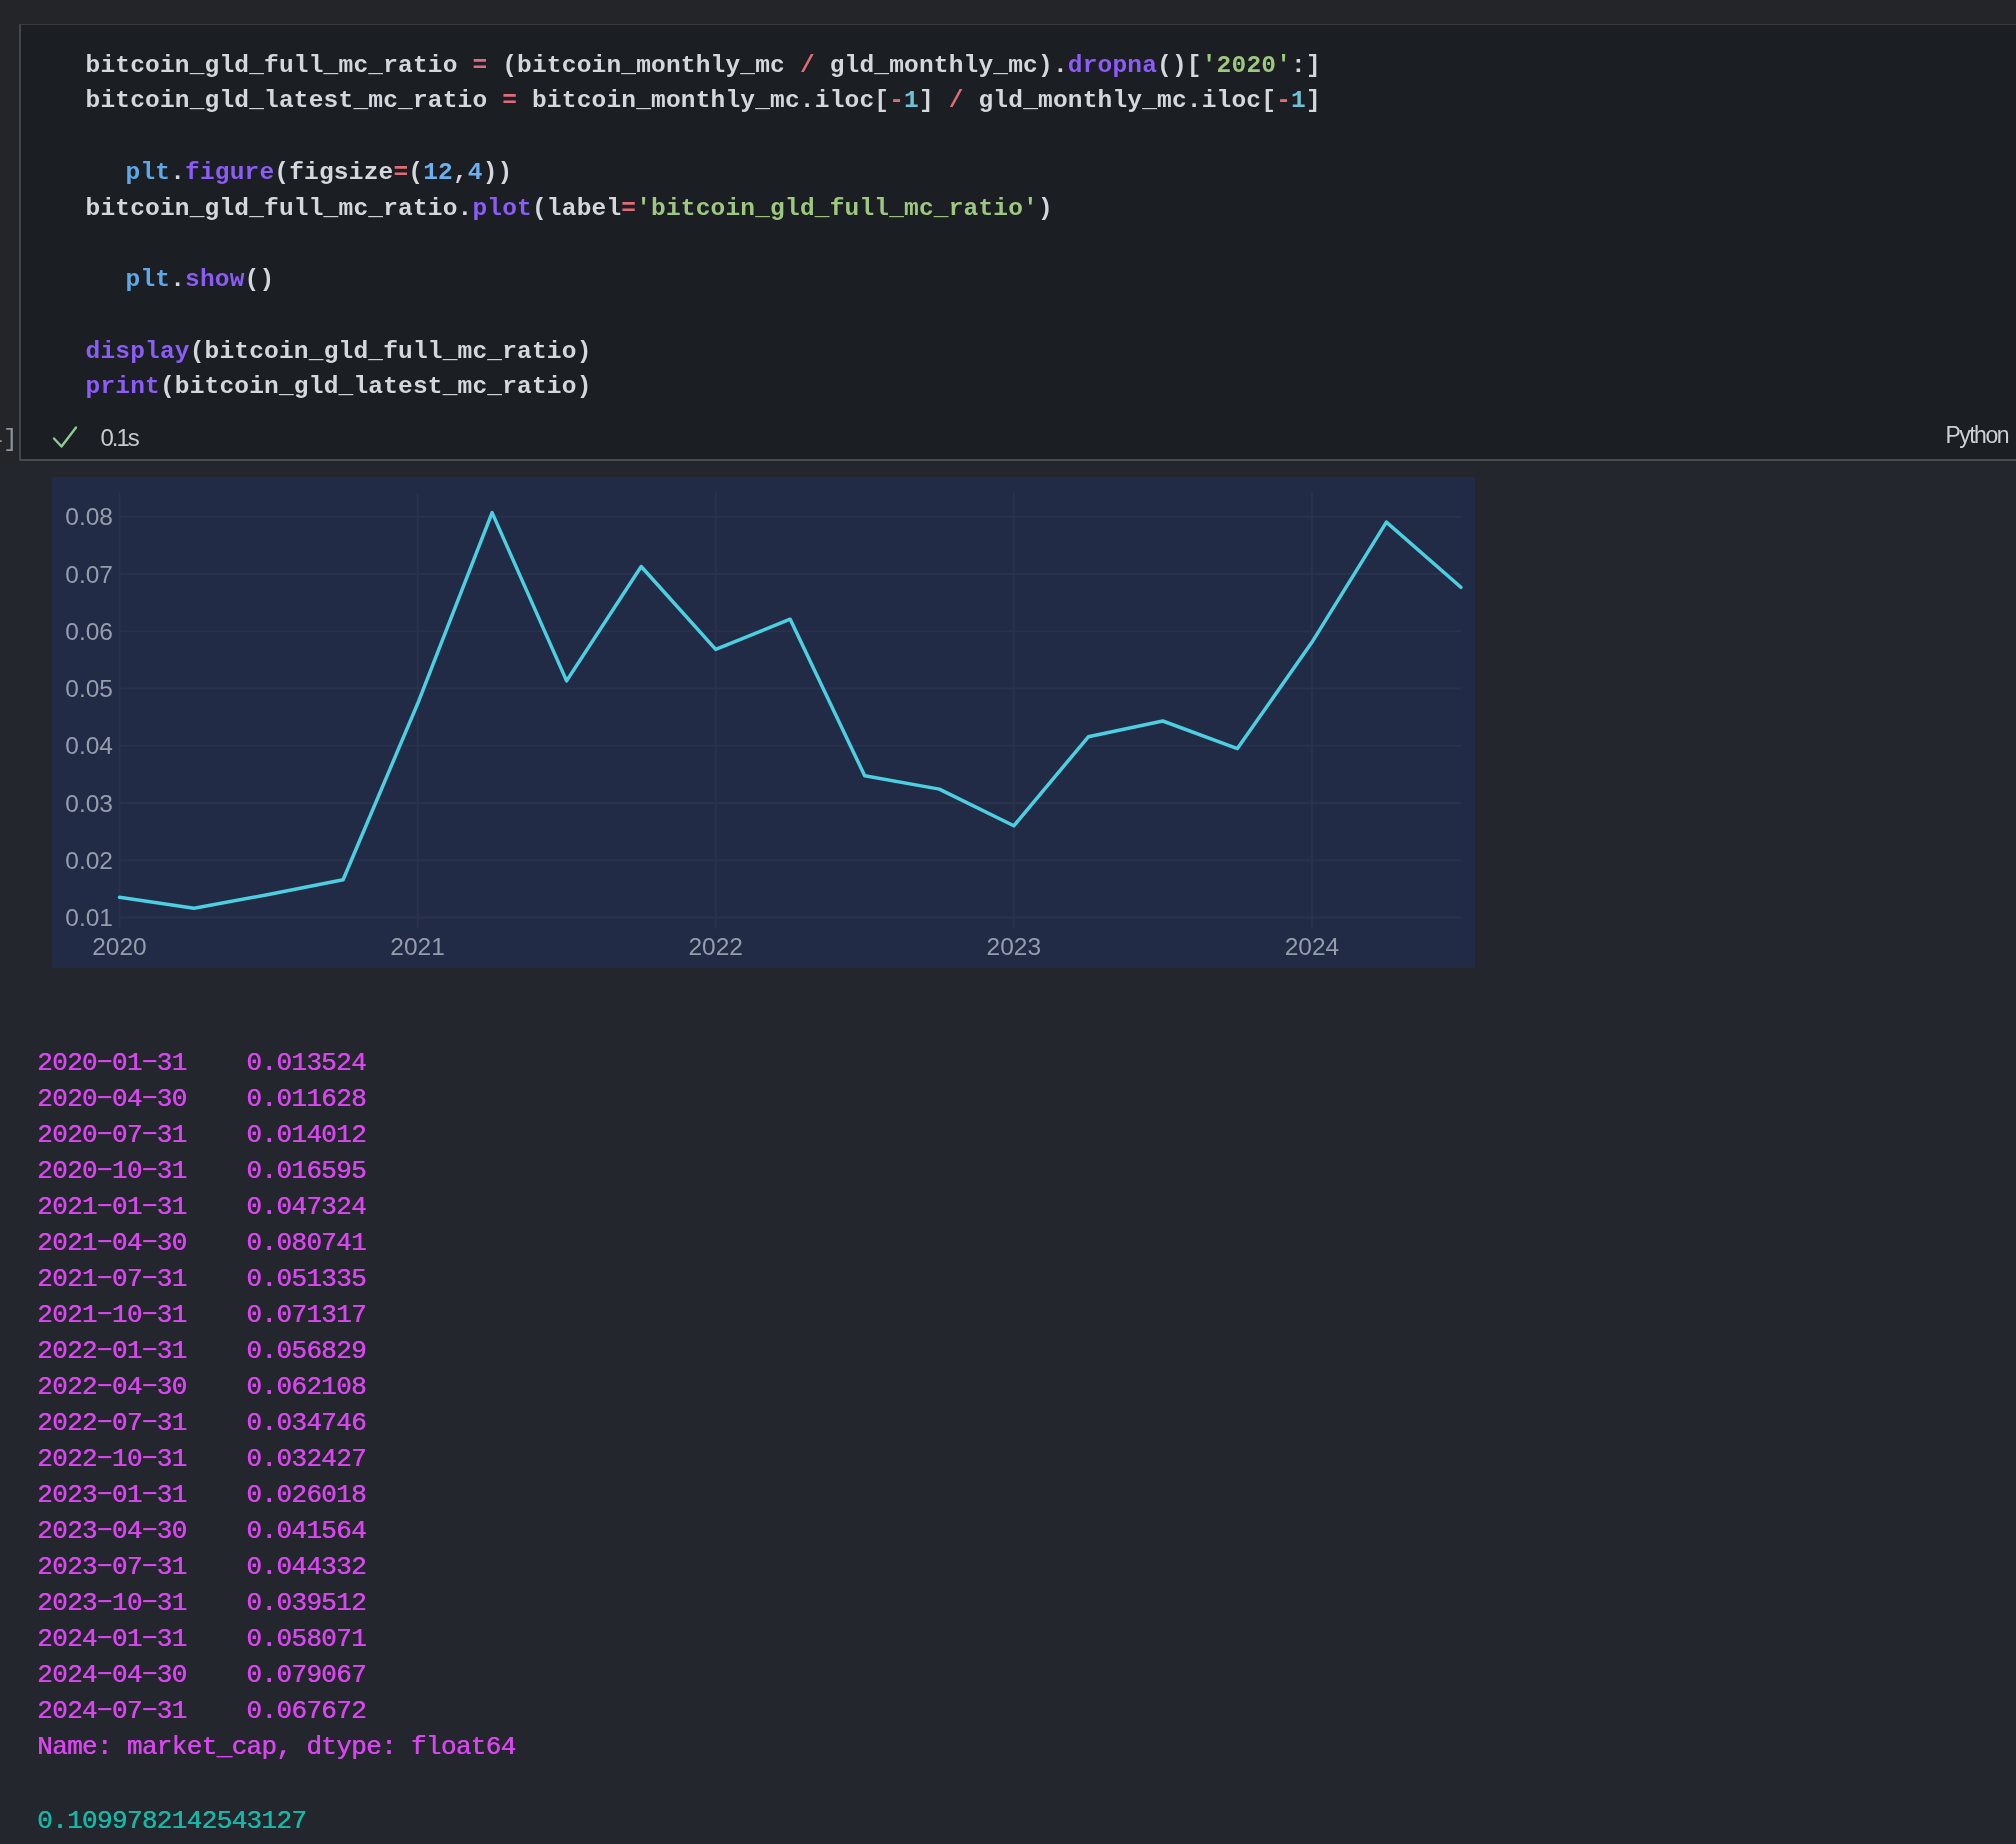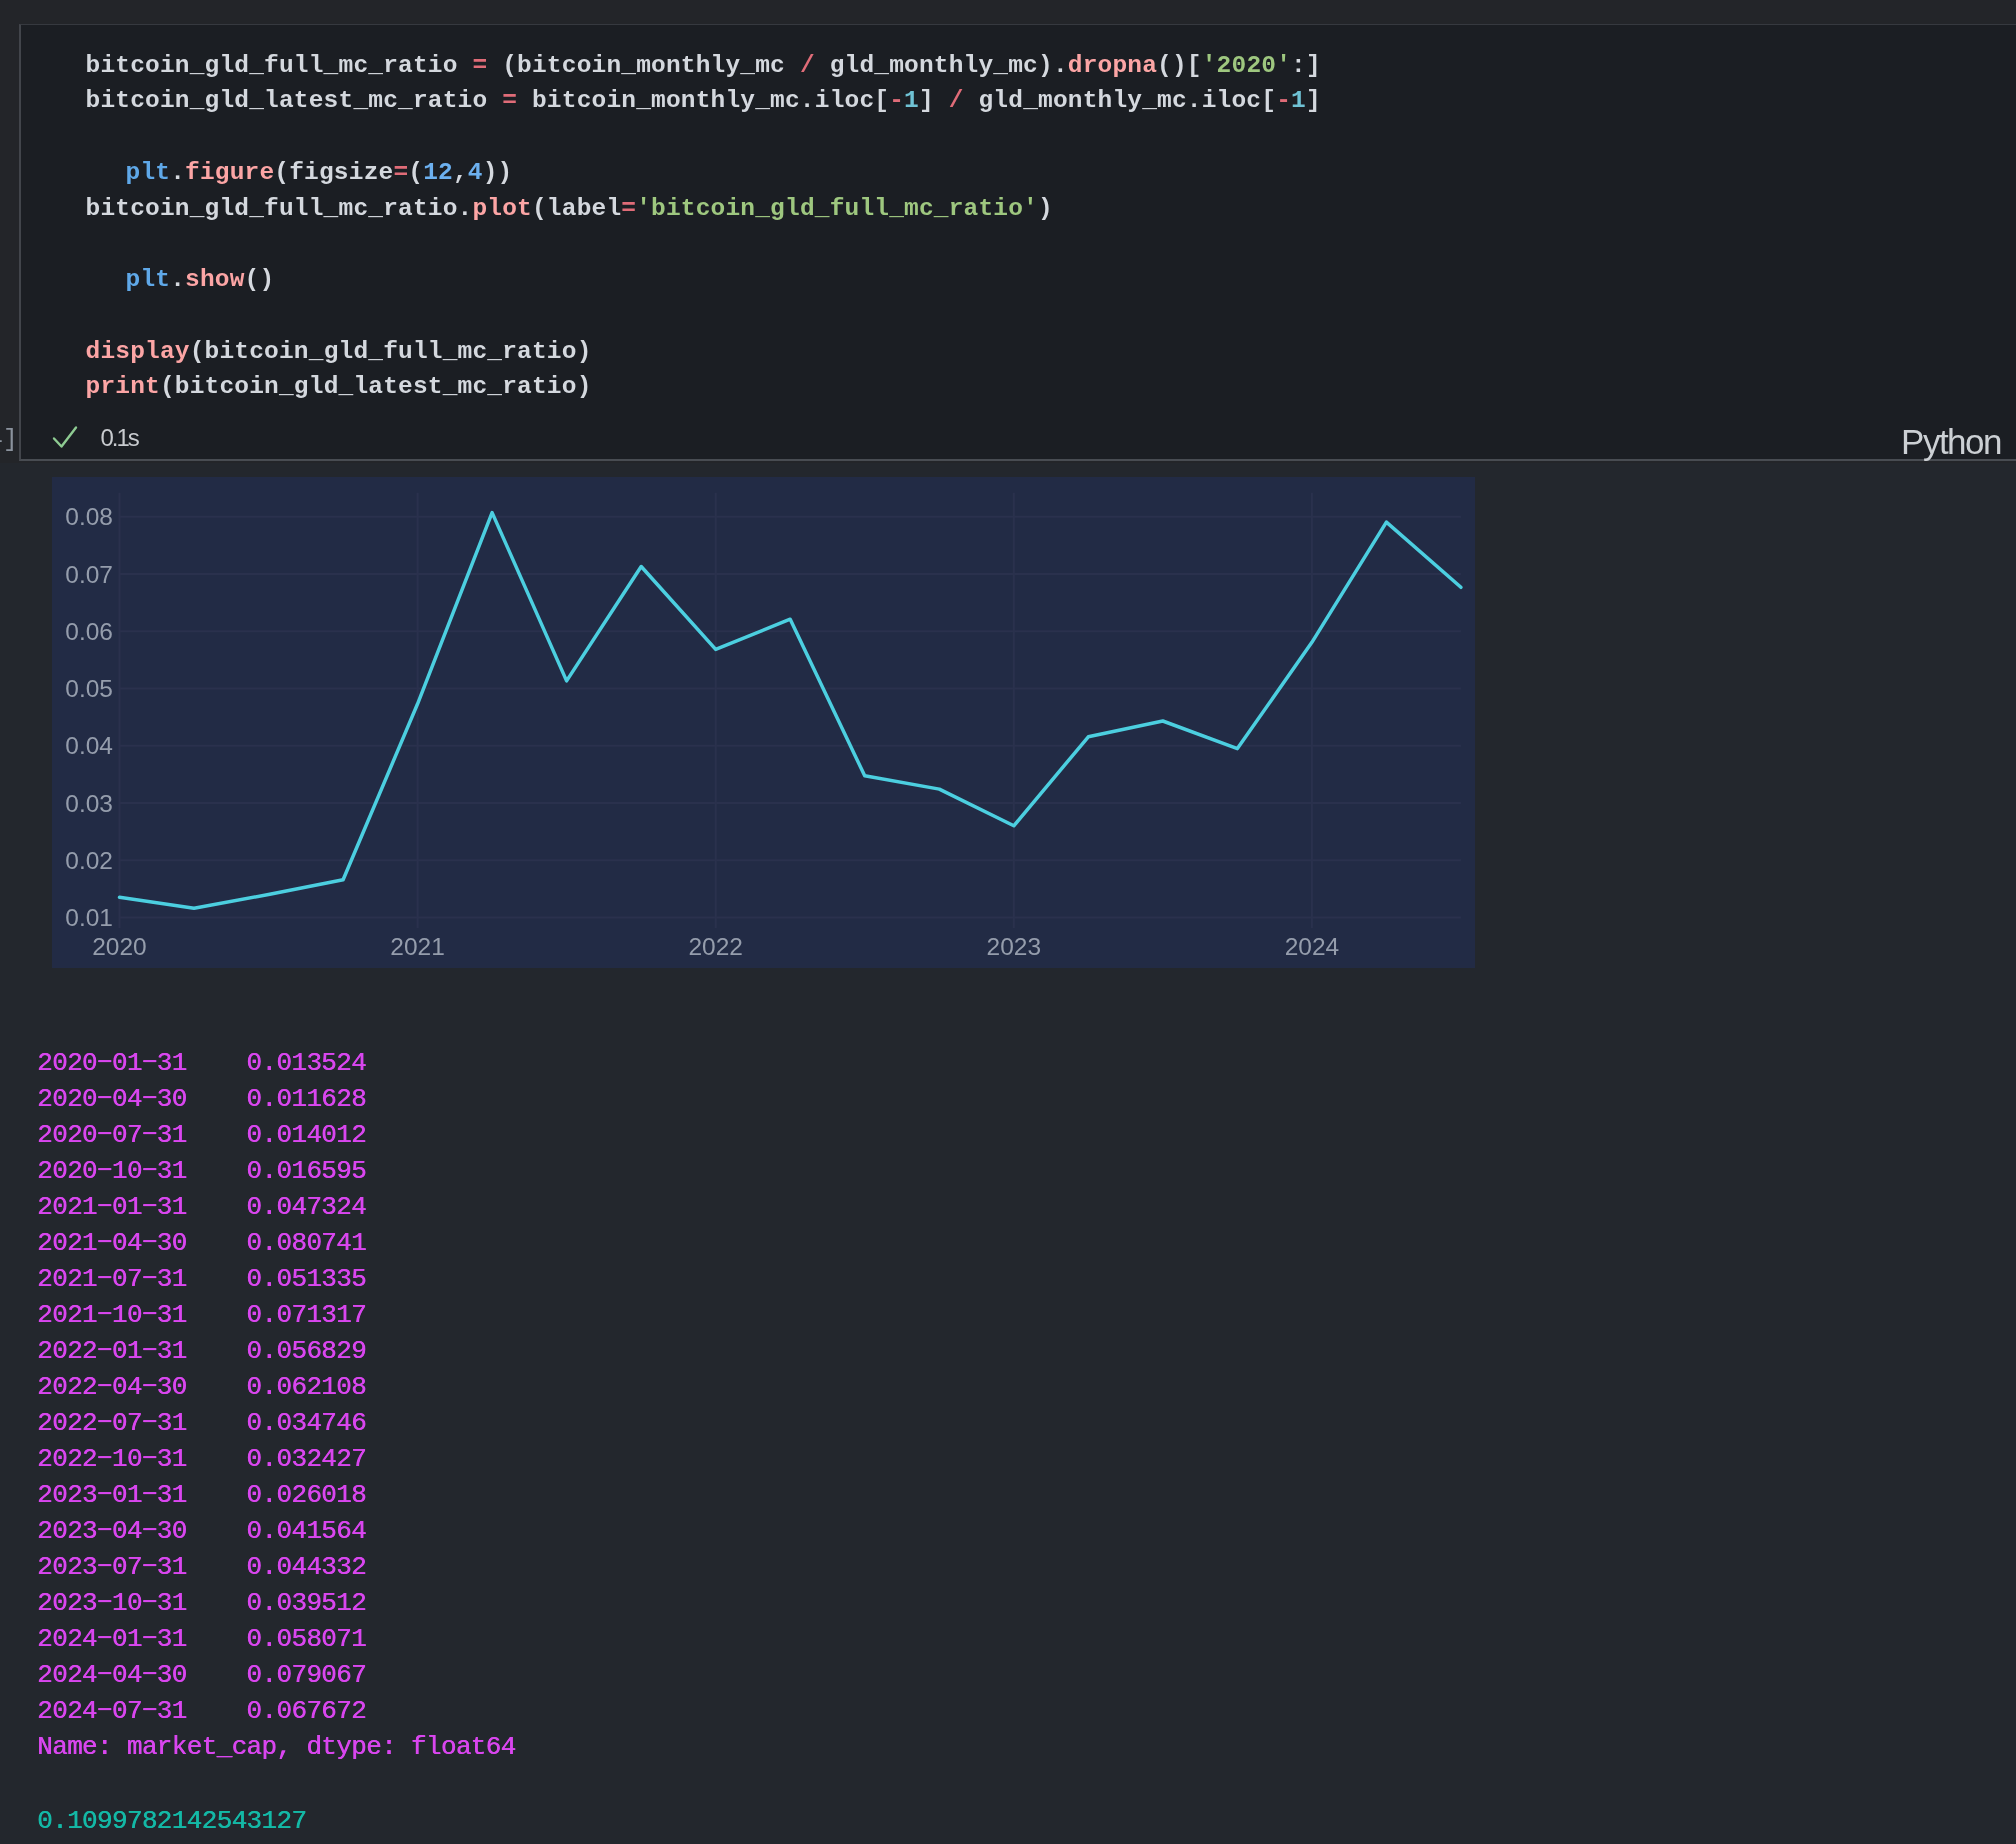--- a/index.html
+++ b/index.html
@@ -11,38 +11,38 @@
     border-top:1px solid #36393f;
     border-bottom:2px solid #484c52;
     border-left:2px solid #42454b;
   }
   #code {
     position:absolute; left:65px; top:23px;
     font-family:"Liberation Mono", monospace;
     font-size:24.5px; font-weight:bold; line-height:35.75px;
     letter-spacing:0.18px; color:#d4d8de; white-space:pre;
   }
-  .kw  { color:#fca5a5; }  
+  .kw  { color:#8b5cf6; }  
   .op  { color:#e06c78; }  
   .mod { color:#5fa8e8;margin-left:40px; }  
   .num { color:#6cb0ef; }  
   .cy  { color:#6fc2d4; }  
   .str { color:#9ec77f; }  
   #execcount {
     position:absolute; left:-32.2px; top:401px;
     font-family:"Liberation Mono", monospace; font-size:24.5px; color:#8b939e;
     white-space:pre;
   }
   #runtime {
     position:absolute; left:80px; top:399px;
     font-size:24px; letter-spacing:-2px; color:#c8cbcf;
   }
   #lang {
-    position:absolute; right:15px; top:397px;
-    font-size:35px; letter-spacing:-1.5px; color:#ccd0d4;
+    position:absolute; right:8px; top:397px;
+    font-size:23px; letter-spacing:-1.5px; color:#ccd0d4;
   }
   #check { position:absolute; left:31px; top:400px; }
   #outarea {
     position:absolute; left:0; top:462.5px; width:2016px; height:1386px;
     background:#23272d;
   }
   #plot { position:absolute; left:51.5px; top:14.5px; }
   #series {
     position:absolute; left:37px; top:582px;
     font-family:Liberation Mono, monospace; font-size:26px; font-weight:normal;

